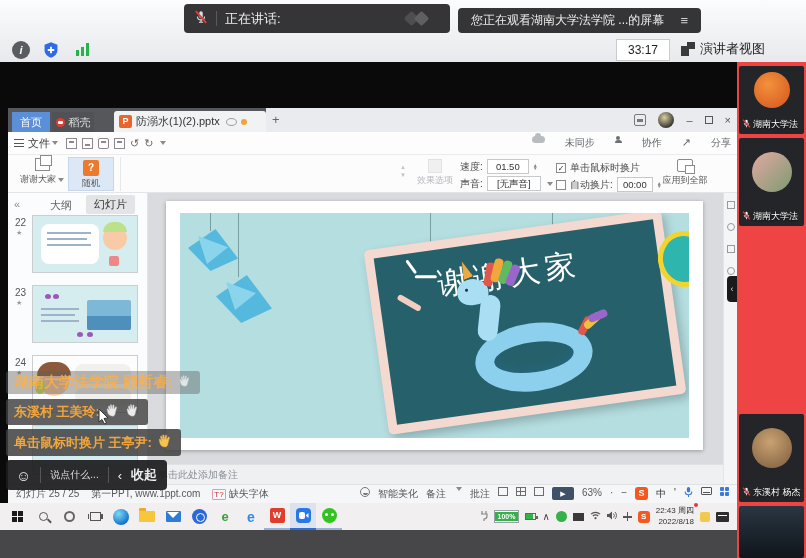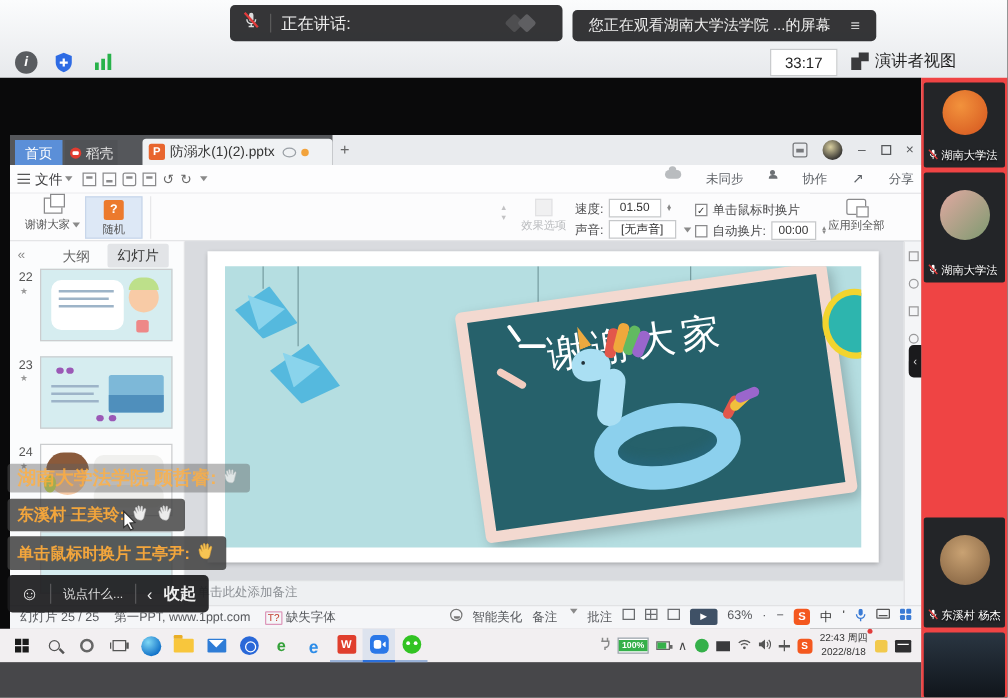--- a/index.html
+++ b/index.html
@@ -162,21 +162,21 @@
   .battbadge{height:13px;border:1px solid #98a0a8;background:#fff;display:flex;align-items:center}
   .battfill{background:#35b04a;color:#fff;font-size:7px;font-weight:bold;padding:1px 3px}
   .batt2{width:11px;height:7px;border:1px solid #666;position:relative}
   .batt2:before{content:"";position:absolute;left:0;top:0;width:7px;height:5px;background:#35b04a}
   .batt2:after{content:"";position:absolute;right:-2.5px;top:1.5px;width:1.5px;height:3px;background:#666}
   .tr360{width:11px;height:11px;border-radius:50%;background:#35b04a}
   .trdark{width:11px;height:8px;background:#3a3a3c}
   .cross-ic{position:relative;width:9px;height:9px}
   .cross-ic:before{content:"";position:absolute;left:4px;top:0;width:1.5px;height:9px;background:#555}
   .cross-ic:after{content:"";position:absolute;left:0;top:4px;width:9px;height:1.5px;background:#555}
-  .clockblk{text-align:center;font-size:8px;line-height:1.3;color:#333;position:relative}
+  .clockblk{text-align:right;font-size:8px;line-height:1.3;color:#333;position:relative}
   .reddot{position:absolute;right:-4px;top:-3px;width:4px;height:4px;border-radius:50%;background:#e23b3b}
   .ysq{width:10px;height:10px;background:#f2c94c;border-radius:2px}
   .notif-ic{width:13px;height:10px;background:#2e2e30;border-radius:1px;position:relative}
   .notif-ic:after{content:"";position:absolute;left:2px;top:3px;width:9px;height:1.5px;background:#fff}
   .bottomstrip{position:absolute;left:0;top:468px;width:737px;height:28px;background:#47474a}
   
   .sidebar{position:absolute;left:737px;top:62px;width:86px;height:496px;background:#ef4444;z-index:10}
   .tile{position:absolute;left:2px;width:65px;background:#232528;border-radius:2px;overflow:hidden}
   .av{position:absolute;left:50%;transform:translateX(-50%);border-radius:50%}
   .plabel{position:absolute;left:3px;bottom:3px;display:flex;gap:2px;align-items:center;font-size:9px;color:#fff;text-shadow:0 1px 2px #000;white-space:nowrap;overflow:hidden;max-width:60px}

